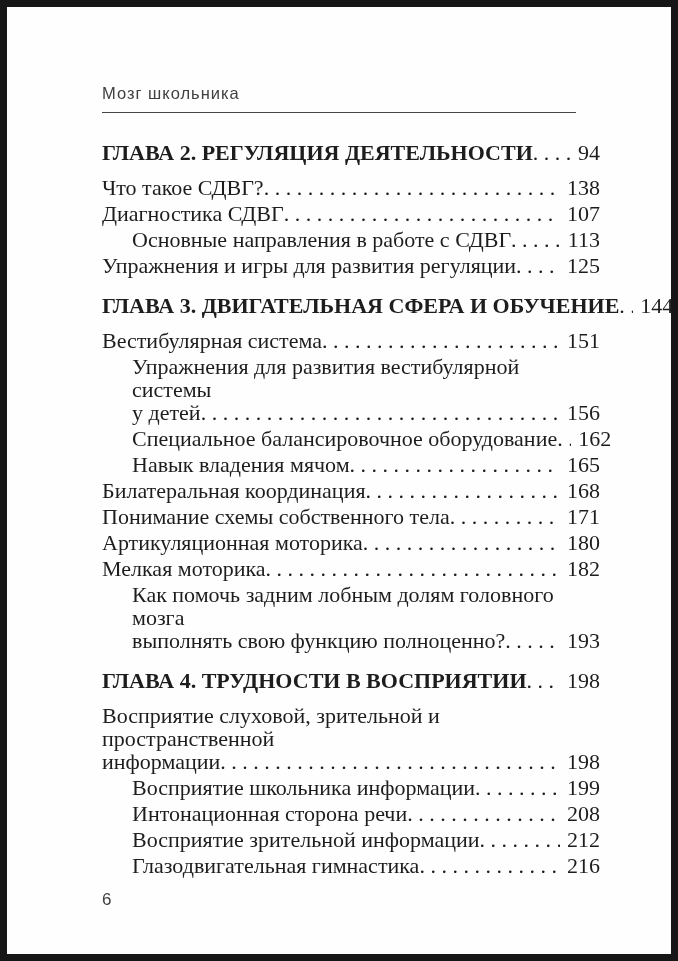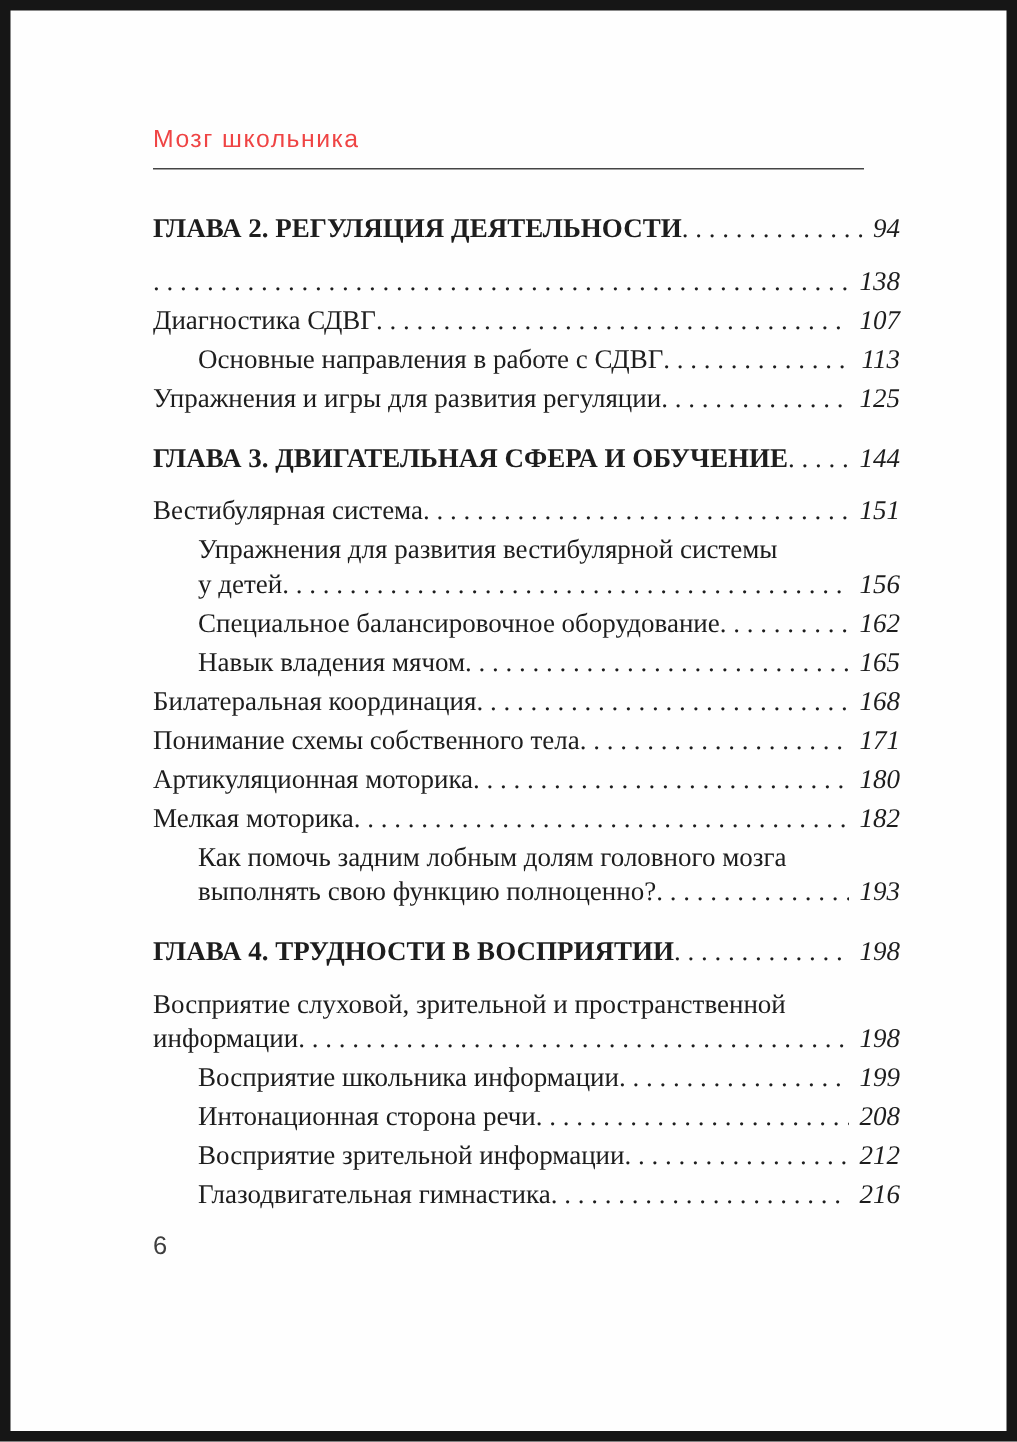--- a/index.html
+++ b/index.html
@@ -22,30 +22,30 @@
     font-family: "Liberation Serif", "DejaVu Serif", serif;
     color: #1d1d1d;
   }
   
   .running-header {
     width: 474px;
     font-family: "Liberation Sans", "DejaVu Sans", sans-serif;
     font-size: 16.5px;
     line-height: 20px;
     letter-spacing: 0.06em;
-    color: #ef4444;
+    color: #404040;
     border-bottom: 1.5px solid #454545;
     padding-bottom: 9px;
   }
   
   .toc {
     margin-top: 28px;
   }
   .toc-entry {
-    font-size: 18px;
+    font-size: 22px;
     line-height: 23px;
     margin-bottom: 3px;
   }
   .toc-entry.chapter {
     margin-top: 17px;
     margin-bottom: 12px;
   }
   .toc-entry.chapter:first-child {
     margin-top: 0;
   }
@@ -72,21 +72,20 @@
     white-space: nowrap;
     font-weight: 400;
     color: #1d1d1d;
   }
   .dots::after {
     content: " .\00a0.\00a0.\00a0.\00a0.\00a0.\00a0.\00a0.\00a0.\00a0.\00a0.\00a0.\00a0.\00a0.\00a0.\00a0.\00a0.\00a0.\00a0.\00a0.\00a0.\00a0.\00a0.\00a0.\00a0.\00a0.\00a0.\00a0.\00a0.\00a0.\00a0.\00a0.\00a0.\00a0.\00a0.\00a0.\00a0.\00a0.\00a0.\00a0.\00a0.\00a0.\00a0.\00a0.\00a0.\00a0.\00a0.\00a0.\00a0.\00a0.\00a0.\00a0.\00a0.\00a0.\00a0.\00a0.\00a0.\00a0.\00a0.\00a0.\00a0.\00a0.\00a0.\00a0.\00a0.\00a0.\00a0.\00a0.";
   }
   .pg {
     padding-left: 7px;
     font-weight: 400;
-    font-style: italic;
   }
   
   .folio {
     margin-top: 13px;
     font-family: "Liberation Sans", "DejaVu Sans", sans-serif;
     font-size: 17px;
     color: #3e3e3e;
   }
 </style>
 </head>
@@ -102,20 +101,21 @@
     <div class="row">
       <span class="t">ГЛАВА 2. РЕГУЛЯЦИЯ ДЕЯТЕЛЬНОСТИ</span>
       <span class="dots"></span>
       <span class="pg">94</span>
     </div>
   </div>
 
   <div class="toc-entry item lvl0">
 
     <div class="row">
+      <span class="t">Что такое СДВГ?</span>
       <span class="dots"></span>
       <span class="pg">138</span>
     </div>
   </div>
 
   <div class="toc-entry item lvl0">
 
     <div class="row">
       <span class="t">Диагностика СДВГ</span>
       <span class="dots"></span>

